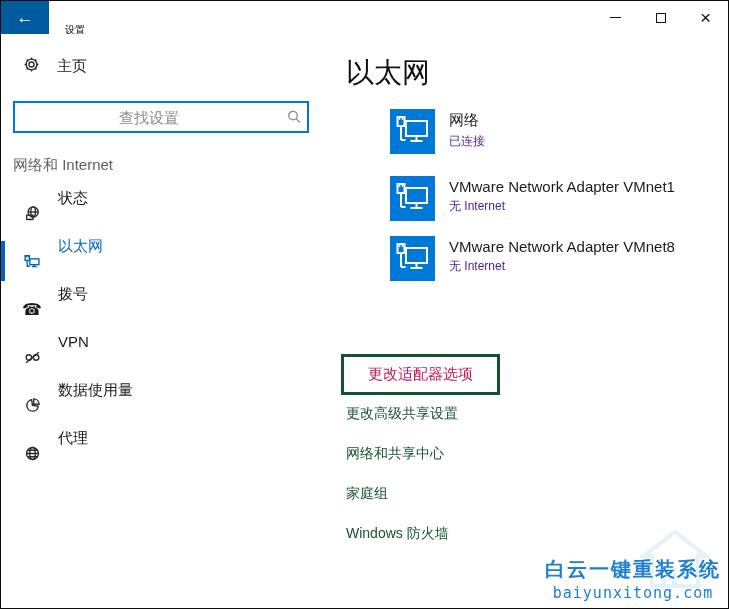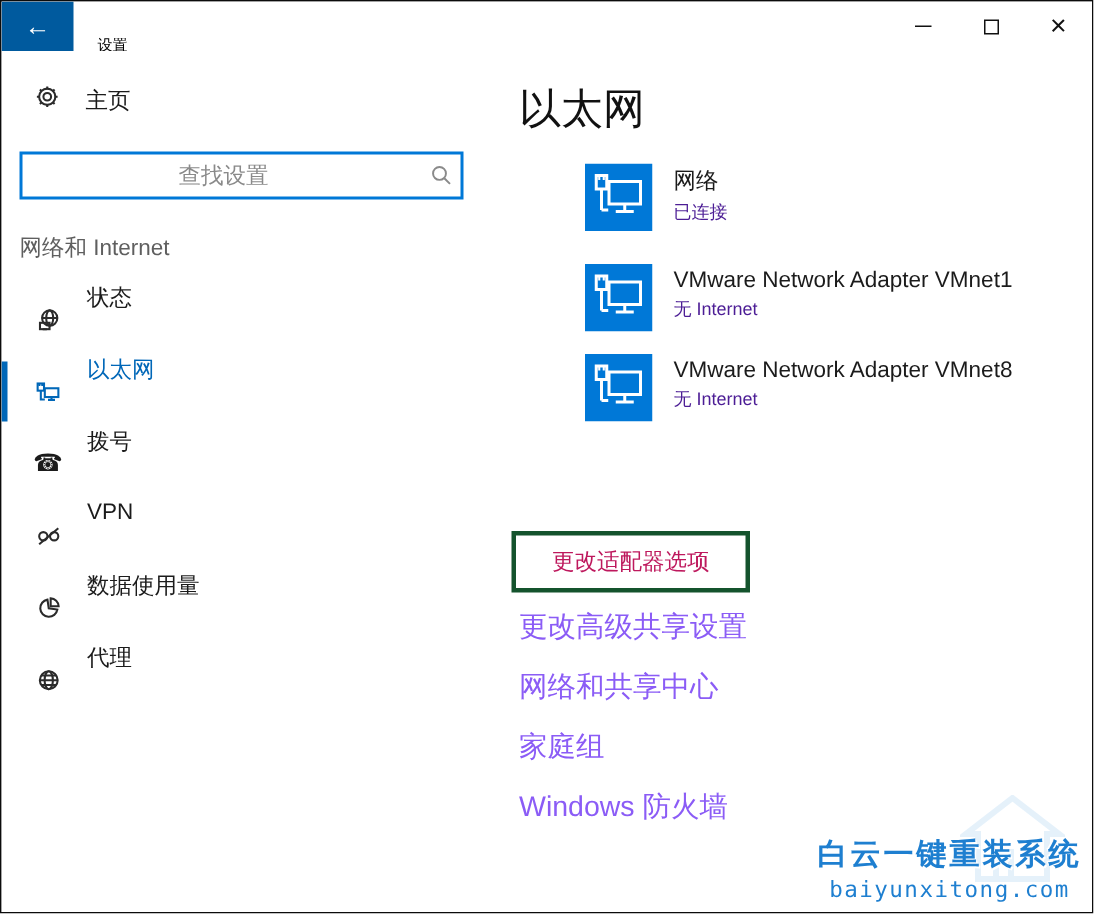--- a/index.html
+++ b/index.html
@@ -54,21 +54,21 @@
   svg .ln { stroke:#2b2b2b; stroke-width:1.3; fill:none; }
 
   
   .main { position:absolute; top:33px; left:332px; right:0; bottom:0; }
   .page-title { position:absolute; left:13px; top:20px; font-size:28px; font-weight:400; color:#111; }
   .conn-row { position:absolute; left:13px; display:flex; gap:14px; align-items:flex-start; cursor:default;padding-left:44px; }
   .conn-row .tile { width:45px; height:45px; flex:0 0 45px; }
   .conn-name { font-size:15px; color:#1b1b1b; padding-top:2px; }
   .conn-status { font-size:12px; color:#4c1d95; margin-top:3px; }
   .related-title { position:absolute; left:13px; top:282px; font-size:23px; font-weight:400; color:#111; }
-  .rel-link { position:absolute; left:13px; font-size:19px; color:#8b5cf6; cursor:pointer; white-space:nowrap; }
+  .rel-link { position:absolute; left:13px; font-size:14px; color:#14532d; cursor:pointer; white-space:nowrap; }
   .rel-link-boxed {
     position:absolute; left:8px; top:320px; border:3px solid #14532d;
     padding:8px 24px; font-size:15px; color:#be185d; cursor:pointer; white-space:nowrap;
   }
 
   
   .watermark { position:absolute; right:7px; bottom:6px; text-align:center; pointer-events:none; }
   .wm-house { position:absolute; right:18px; bottom:18px; opacity:0.14; }
   .wm-line1 {
     font-size:20px; font-weight:700; color:#1e7fd0; letter-spacing:2px;

